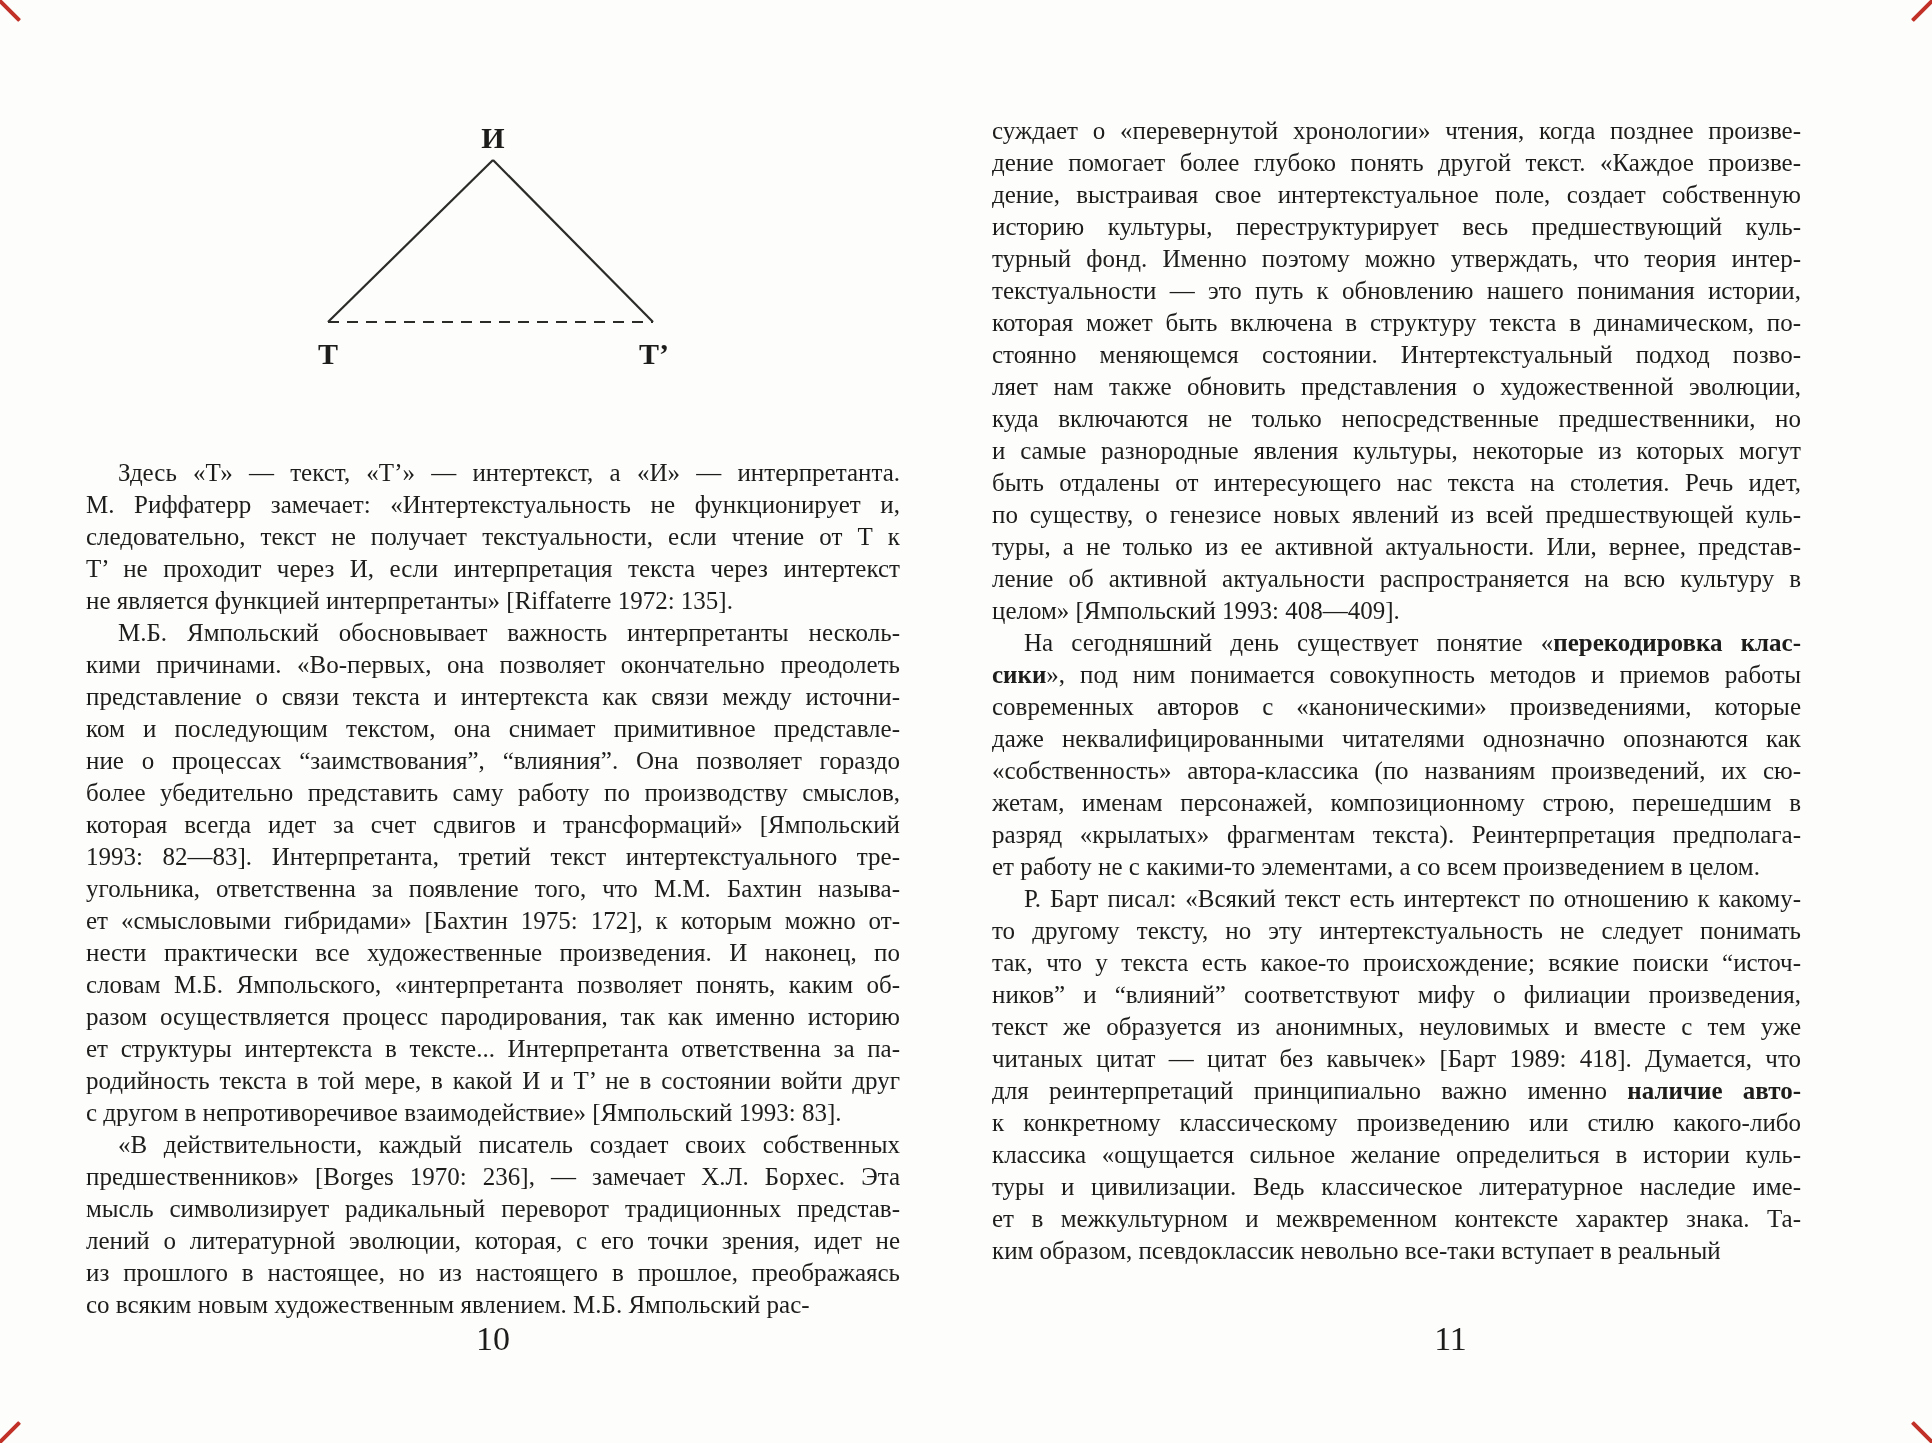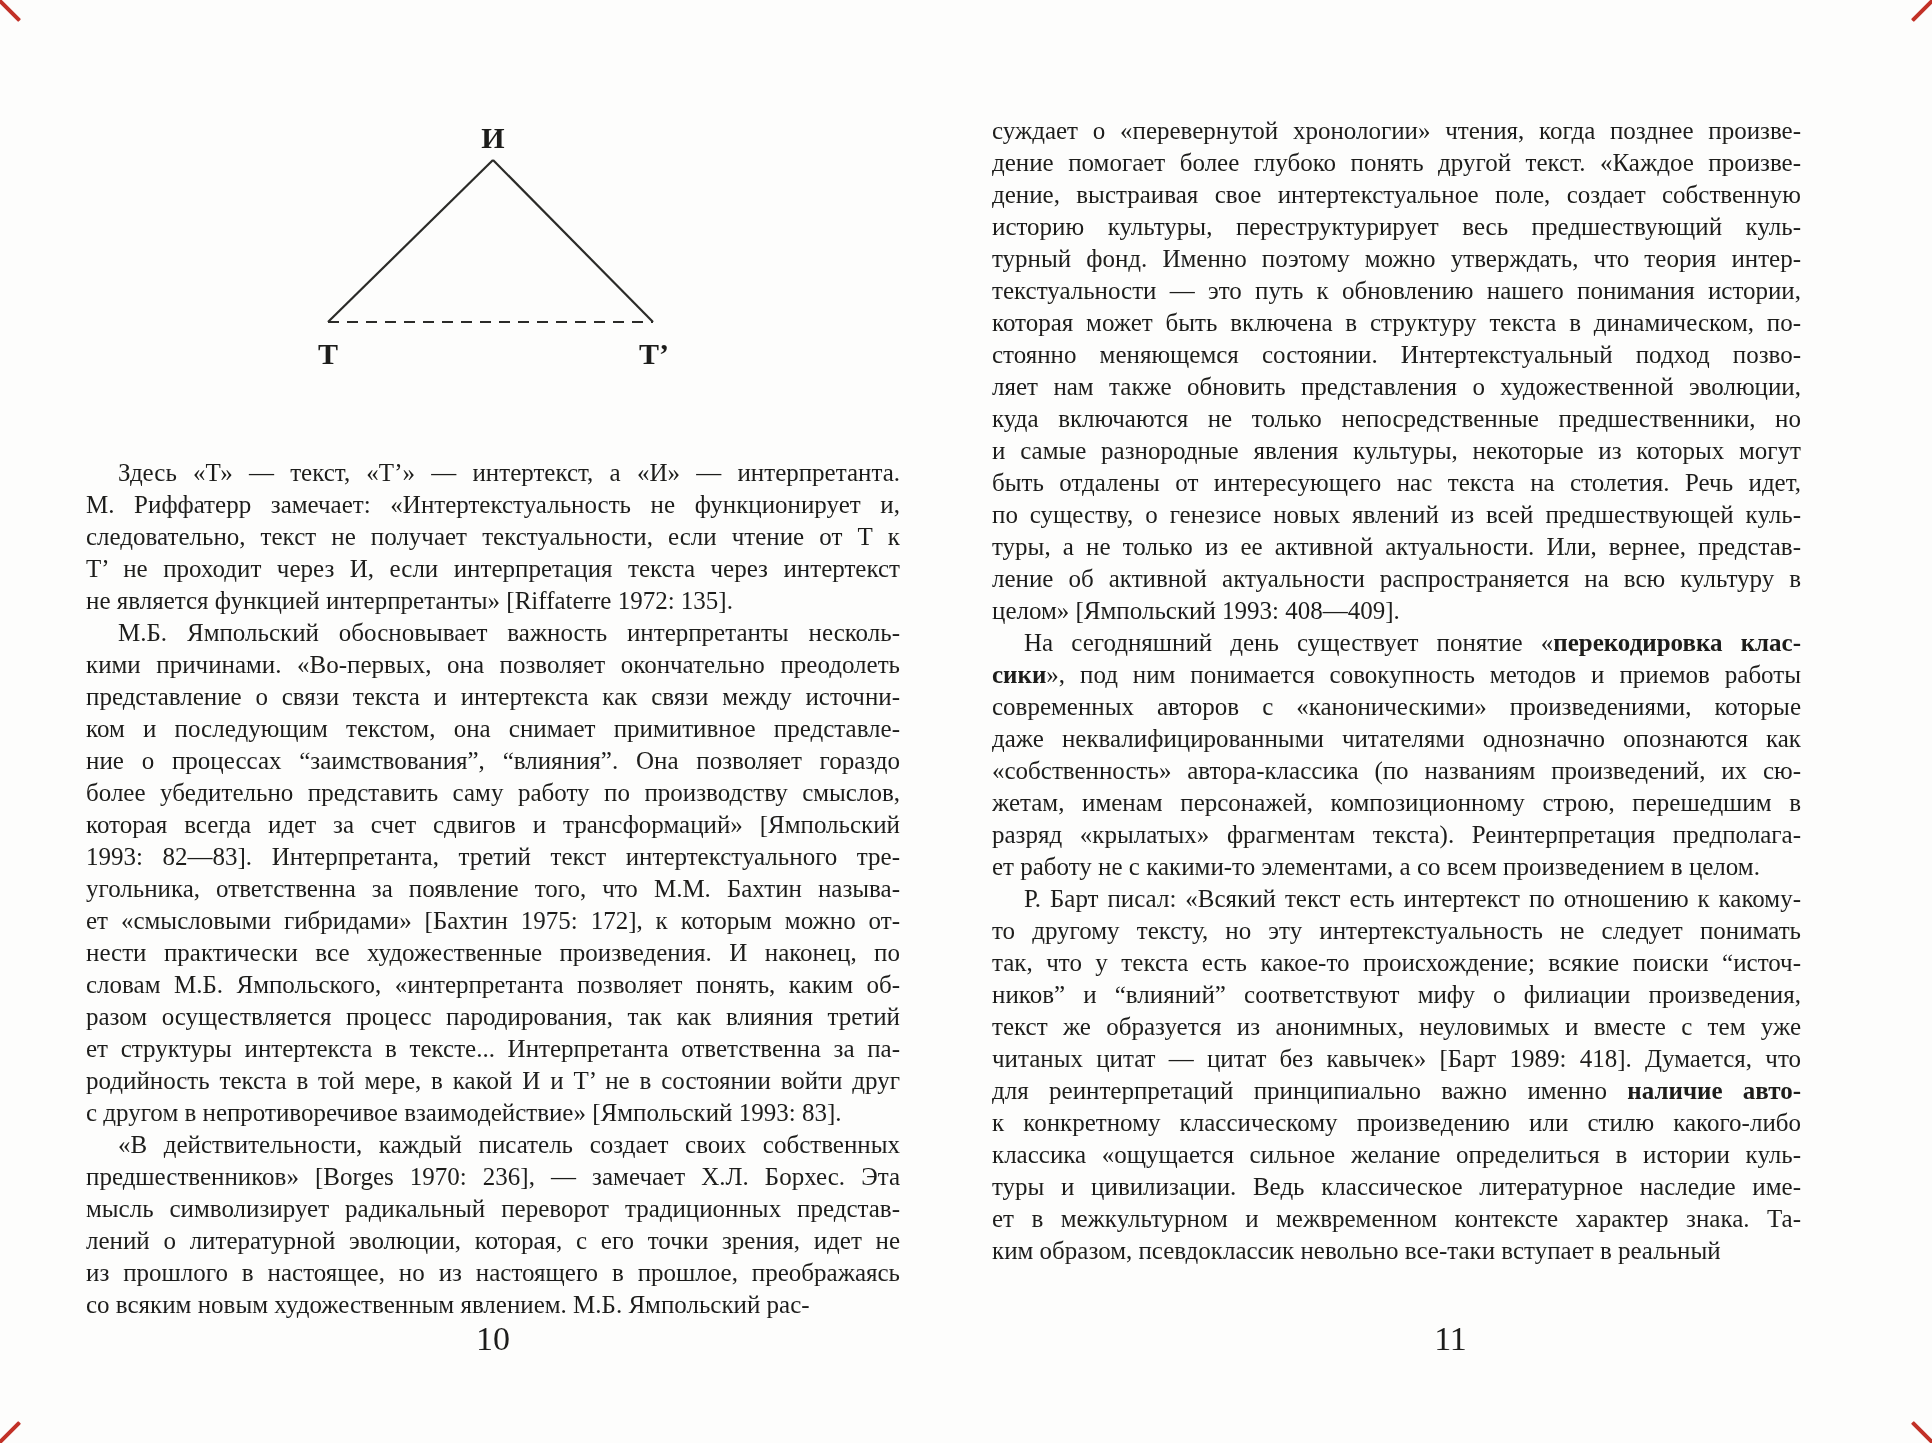--- a/index.html
+++ b/index.html
@@ -74,21 +74,21 @@
       <div class="line"><span>представление о связи текста и интертекста как связи между источни-</span></div>
       <div class="line"><span>ком и последующим текстом, она снимает примитивное представле-</span></div>
       <div class="line"><span>ние о процессах “заимствования”, “влияния”. Она позволяет гораздо</span></div>
       <div class="line"><span>более убедительно представить саму работу по производству смыслов,</span></div>
       <div class="line"><span>которая всегда идет за счет сдвигов и трансформаций» [Ямпольский</span></div>
       <div class="line"><span>1993: 82—83]. Интерпретанта, третий текст интертекстуального тре-</span></div>
       <div class="line"><span>угольника, ответственна за появление того, что М.М. Бахтин называ-</span></div>
       <div class="line"><span>ет «смысловыми гибридами» [Бахтин 1975: 172], к которым можно от-</span></div>
       <div class="line"><span>нести практически все художественные произведения. И наконец, по</span></div>
       <div class="line"><span>словам М.Б. Ямпольского, «интерпретанта позволяет понять, каким об-</span></div>
-      <div class="line"><span>разом осуществляется процесс пародирования, так как влияния третий</span></div>
+      <div class="line"><span>разом осуществляется процесс пародирования, так как именно историю</span></div>
       <div class="line"><span>ет структуры интертекста в тексте... Интерпретанта ответственна за па-</span></div>
       <div class="line"><span>родийность текста в той мере, в какой И и Т’ не в состоянии войти друг</span></div>
       <div class="line last"><span>с другом в непротиворечивое взаимодействие» [Ямпольский 1993: 83].</span></div>
     </div>
     <div class="para">
       <div class="line first-indent"><span>«В действительности, каждый писатель создает своих собственных</span></div>
       <div class="line"><span>предшественников» [Borges 1970: 236], — замечает Х.Л. Борхес. Эта</span></div>
       <div class="line"><span>мысль символизирует радикальный переворот традиционных представ-</span></div>
       <div class="line"><span>лений о литературной эволюции, которая, с его точки зрения, идет не</span></div>
       <div class="line"><span>из прошлого в настоящее, но из настоящего в прошлое, преображаясь</span></div>

